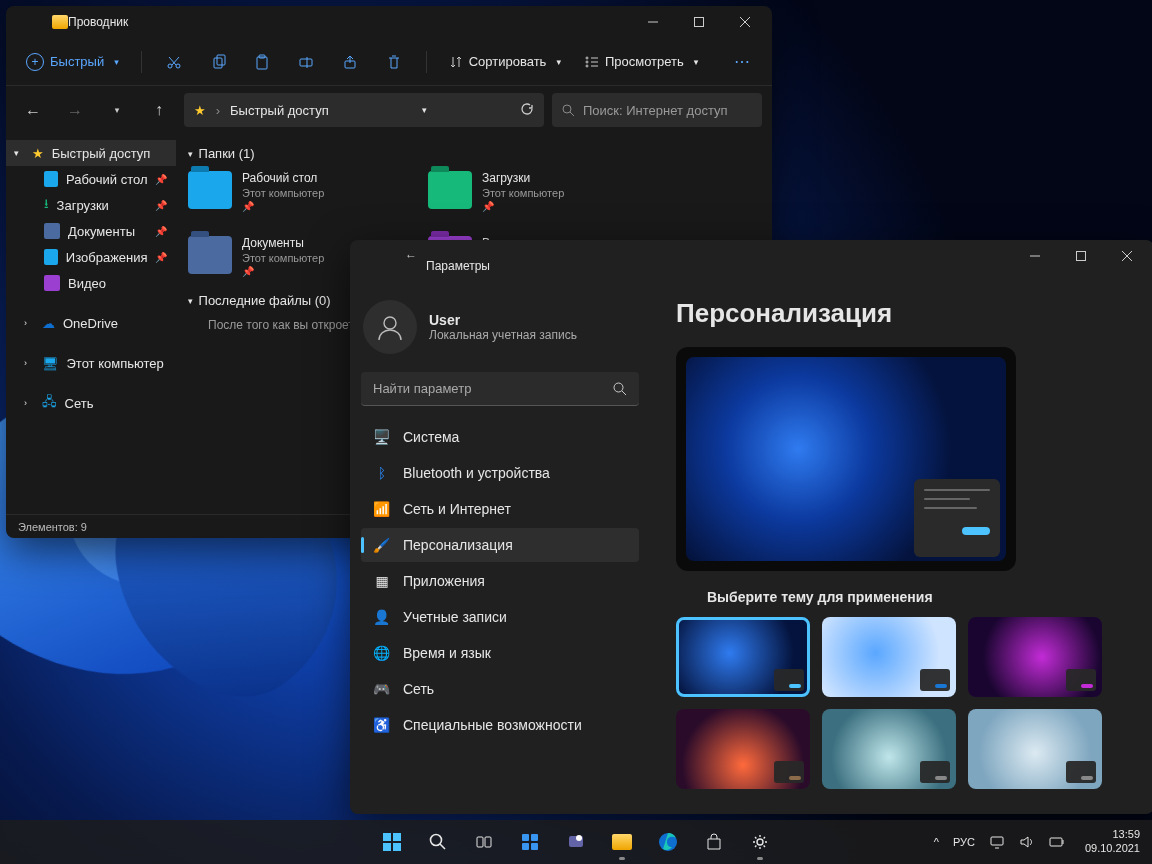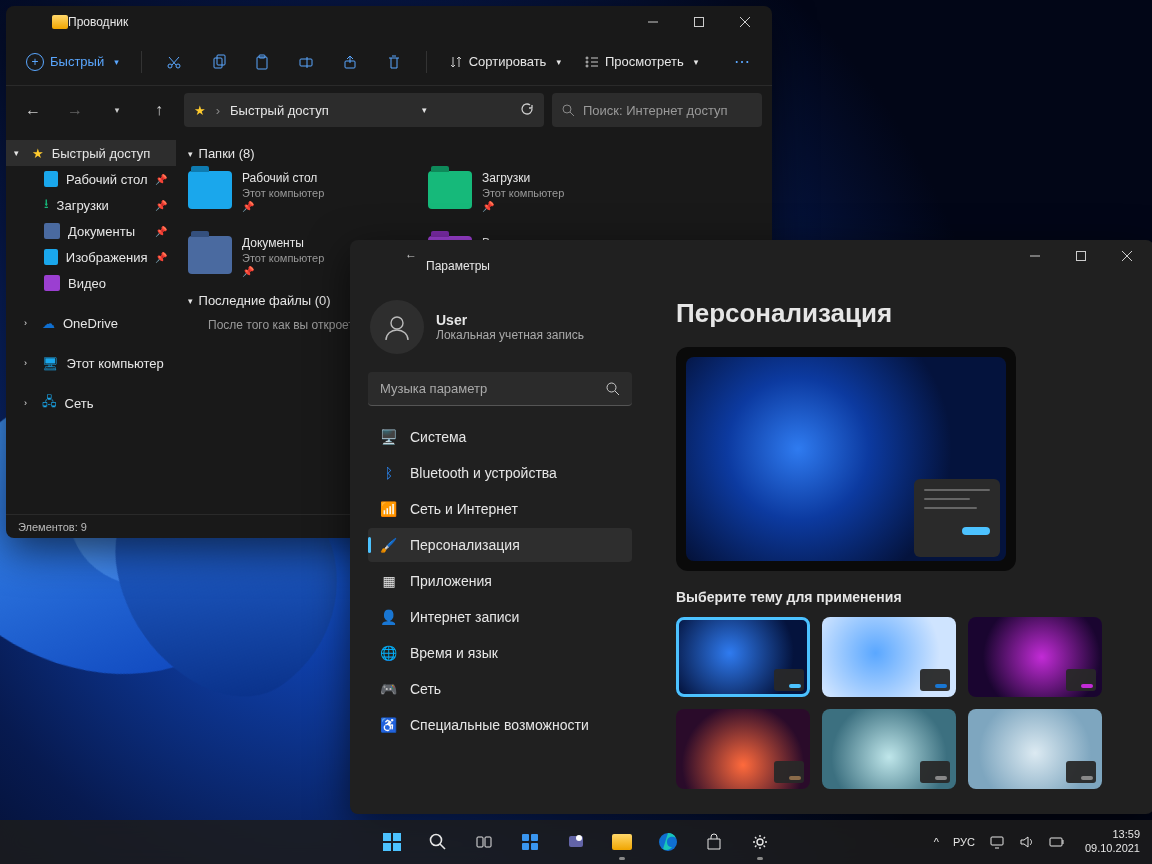--- a/index.html
+++ b/index.html
@@ -62,21 +62,21 @@
   .ftab{position:absolute;width:18px;height:6px;top:-5px;left:3px;border-radius:2px 2px 0 0;}
   .ftext{display:flex;flex-direction:column;gap:2px;font-size:12px;}
   .ftext .sub{color:#9a9a9a;font-size:11px;}
   .ftext .pinrow{color:#666;font-size:10px;}
   .recent-msg{color:#9a9a9a;font-size:12px;margin-top:8px;padding-left:20px;}
   .status{border-top:1px solid #2a2a2a;height:24px;display:flex;align-items:center;padding:0 12px;font-size:11px;color:#bbb;}
 
   
   .settings{left:350px;top:240px;width:804px;height:574px;background:#202020;}
   .set-row{display:flex;height:calc(100% - 32px);}
-  .set-left{width:300px;padding:14px 18px 0;display:flex;flex-direction:column;}
+  .set-left{width:300px;padding:14px 11px 0;display:flex;flex-direction:column;}
   .backbtn{width:30px;height:30px;display:flex;align-items:center;justify-content:center;color:#ccc;border-radius:4px;margin-bottom:4px;}
   .user{display:flex;align-items:center;gap:12px;margin:14px 2px 18px;}
   .avatar{width:54px;height:54px;border-radius:50%;background:#2e2e2e;display:flex;align-items:center;justify-content:center;}
   .avatar svg{stroke:#bbb;fill:none;stroke-width:1.4;}
   .user .name{font-weight:600;font-size:14px;}
   .user .sub{font-size:12px;color:#aaa;}
   .searchbox{background:#2b2b2b;height:34px;border-radius:4px;display:flex;align-items:center;padding:0 12px;color:#aaa;font-size:13px;margin-bottom:14px;border-bottom:1px solid #555;}
   .searchbox span{flex:1;}
   .menu{display:flex;flex-direction:column;gap:2px;}
   .mitem{display:flex;align-items:center;gap:12px;padding:8px 12px;border-radius:4px;font-size:14px;position:relative;}
@@ -86,21 +86,21 @@
 
   .set-right{flex:1;padding:26px 26px 0;overflow:hidden;}
   .page-h{font-size:26px;font-weight:600;margin-bottom:18px;}
   .preview{width:340px;height:224px;background:#0a0a0a;border-radius:12px;padding:10px;margin-bottom:18px;position:relative;}
   .preview-inner{position:absolute;inset:10px;border-radius:8px;overflow:hidden;
     background:radial-gradient(circle at 35% 45%,#2f7bf0 0%,#0c3aa0 30%,#04133d 65%);}
   .mock-win{position:absolute;right:16px;bottom:14px;width:86px;height:78px;background:#2a2a2a;border-radius:6px;padding:10px 10px;}
   .mock-line{height:2px;background:#666;margin-bottom:7px;border-radius:1px;}
   .mock-pill{width:28px;height:8px;background:#4cc2ff;border-radius:4px;margin-top:18px;margin-left:auto;}
 
-  .themes-h{font-size:14px;font-weight:600;margin-bottom:12px;}
+  .themes-h{font-size:14px;font-weight:600;margin-bottom:12px;margin-left:31px;}
   .themes{display:flex;flex-wrap:wrap;gap:12px;}
   .theme{width:134px;height:80px;border-radius:8px;position:relative;overflow:hidden;}
   .theme.sel{outline:3px solid #4cc2ff;outline-offset:-3px;}
   .theme .mock{position:absolute;right:6px;bottom:6px;width:30px;height:22px;background:rgba(40,40,40,.95);border-radius:3px;display:flex;align-items:flex-end;justify-content:flex-end;padding:3px;}
   .theme .mock .d{width:12px;height:4px;border-radius:2px;}
 
   
   .taskbar{position:absolute;left:0;right:0;bottom:0;height:44px;background:rgba(28,28,28,.85);backdrop-filter:blur(10px);display:flex;align-items:center;padding:0 12px;}
   .tb-center{position:absolute;left:50%;transform:translateX(-50%);display:flex;gap:6px;}
   .tb-item{width:40px;height:40px;display:flex;align-items:center;justify-content:center;border-radius:4px;position:relative;}
@@ -287,21 +287,21 @@
       <div class="sb-item">
           <span class="caret">›</span>
           <span style="color:#1aa7ec">🖧</span>
           <span>Сеть</span>
         </div>
     </div>
 
     <div class="content">
       <div class="section-h">
           <span class="caret">▾</span>
-          <span>Папки (8)</span>
+          <span>Папки (1)</span>
         </div>
       <div class="folders" id="folders">
           <div class="fitem">
             <div class="ficon" style="background:#1aa7ec">
               <div class="ftab" style="background:#0e7bb0"></div>
             </div>
     <div class="ftext">
               <span>Рабочий стол</span>
     <span class="sub">Этот компьютер</span>
     <span class="pinrow">📌</span>
@@ -385,21 +385,21 @@
               <circle cx="15" cy="11" r="6"></circle>
               <path d="M4 28c0-6 5-10 11-10s11 4 11 10"></path>
             </svg>
         </div>
         <div>
           <div class="name">User</div>
           <div class="sub">Локальная учетная запись</div>
         </div>
       </div>
       <div class="searchbox">
-        <span>Музыка параметр</span>
+        <span>Найти параметр</span>
         <svg width="14" height="14" stroke="#ccc" fill="none">
             <circle cx="5.5" cy="5.5" r="4.5"></circle>
             <line x1="9" y1="9" x2="13" y2="13"></line>
           </svg>
       </div>
       <div class="menu" id="settings-menu">
           <div class="mitem">
             <span class="micon" style="">🖥️</span>
   <span>Система</span>
           </div>
@@ -414,21 +414,21 @@
           <div class="mitem active">
             <span class="micon" style="">🖌️</span>
   <span>Персонализация</span>
           </div>
           <div class="mitem">
             <span class="micon" style="">▦</span>
   <span>Приложения</span>
           </div>
           <div class="mitem">
             <span class="micon" style="color:#2bc28b">👤</span>
-  <span>Интернет записи</span>
+  <span>Учетные записи</span>
           </div>
           <div class="mitem">
             <span class="micon" style="color:#2b8cff">🌐</span>
   <span>Время и язык</span>
           </div>
           <div class="mitem">
             <span class="micon" style="">🎮</span>
   <span>Сеть</span>
           </div>
           <div class="mitem">

